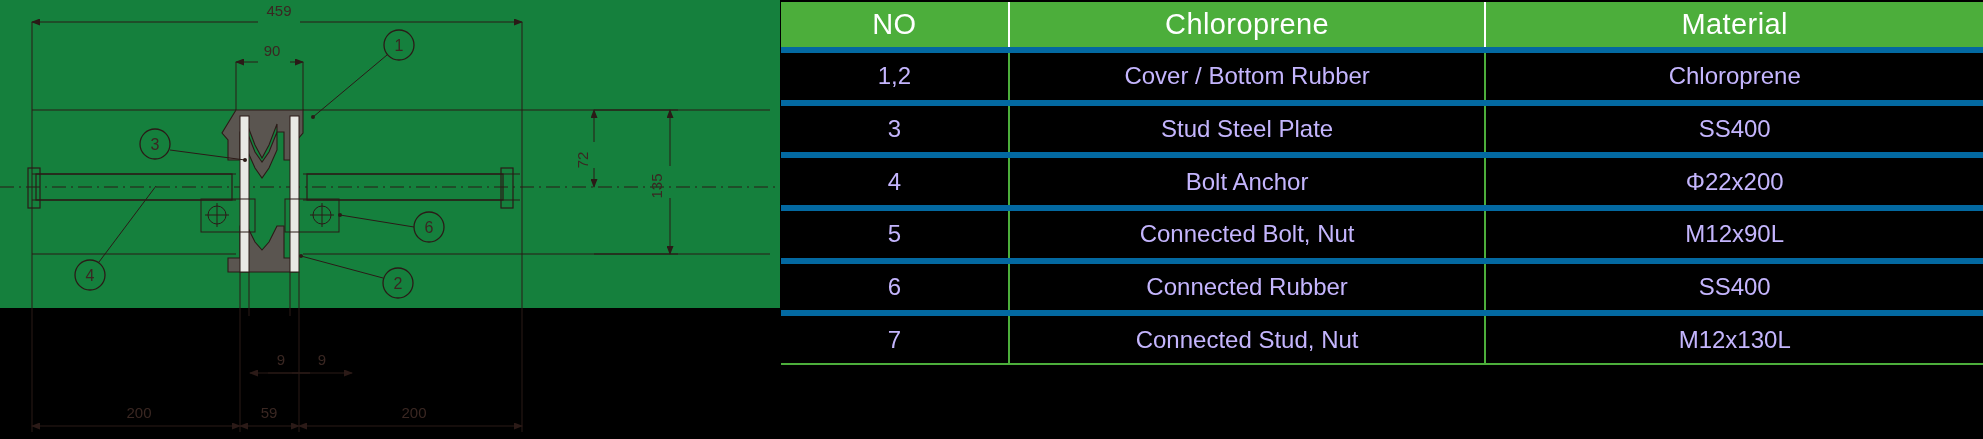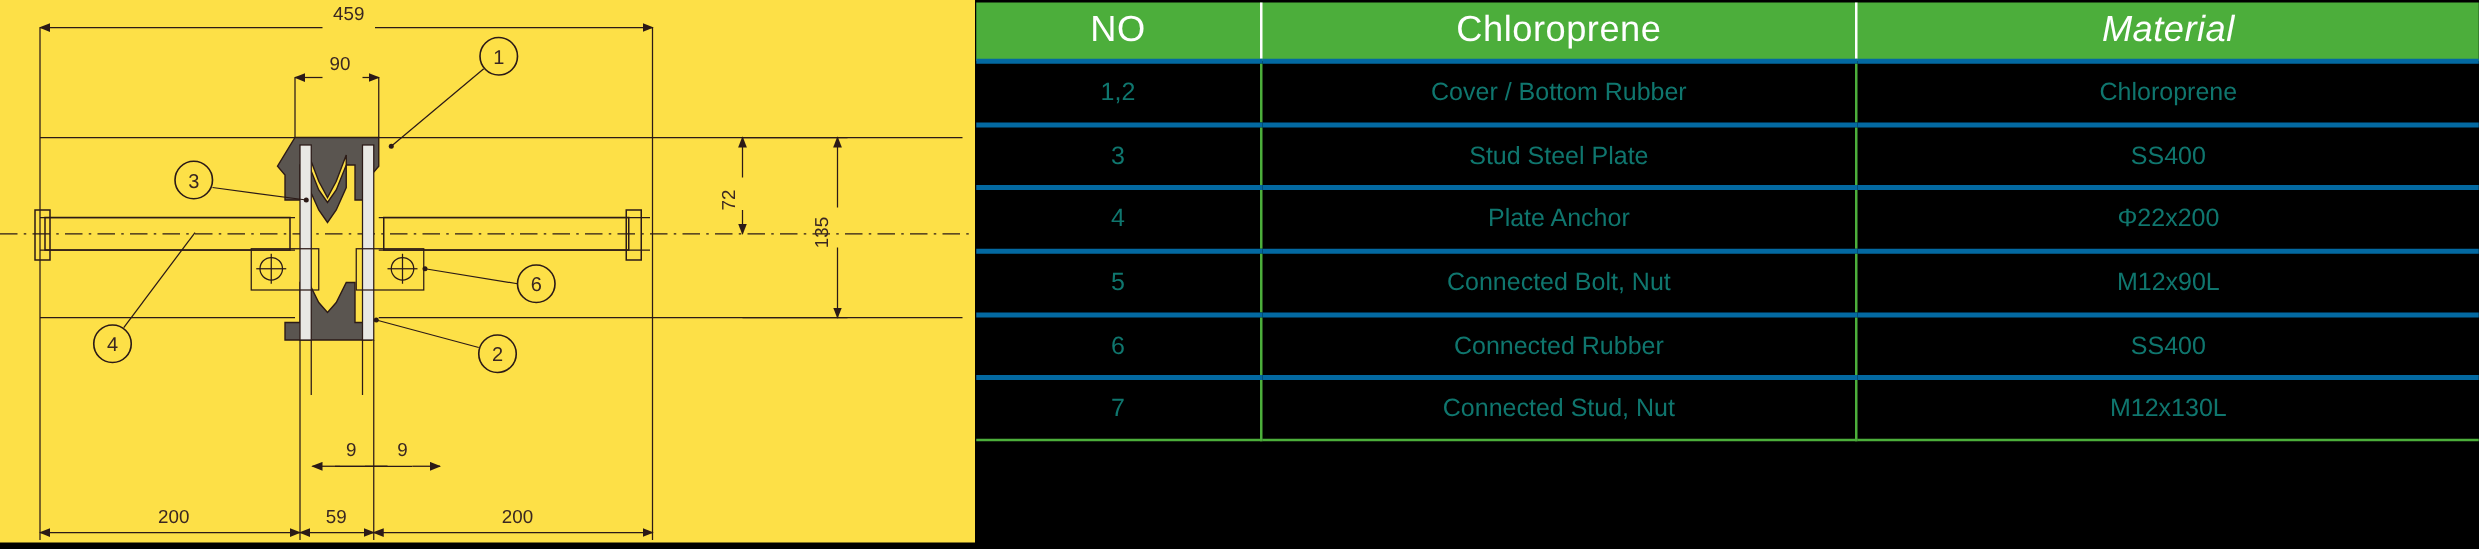--- a/index.html
+++ b/index.html
@@ -1,43 +1,43 @@
 <!DOCTYPE html>
 <html><head>
 <meta charset="utf-8">
 <style>
   html,body{margin:0;padding:0;background:#000;}
   body{width:1983px;height:439px;overflow:hidden;
        font-family:"Liberation Sans", sans-serif;}
   #root{position:relative;width:1983px;height:439px;background:#000;}
 
   
-  #drawing{position:absolute;left:0;top:0;width:780px;height:434px;background:#fde047;}
+  #drawing{position:absolute;left:0;top:0;width:780px;height:308px;background:#15803d;}
   #drawing svg{display:block;}
 
   
   #parts-table{position:absolute;left:781px;top:2px;width:1202px;height:330px;}
   table.pt{border-collapse:collapse;width:1202px;table-layout:fixed;}
   table.pt col.c-no{width:152px;}
   table.pt col.c-app{width:318px;}
   table.pt col.c-mat{width:332px;}
 
   table.pt thead th{
       background:#4cae3b;color:#ffffff;font-weight:400;
       font-size:29px;letter-spacing:.4px;text-align:center;
       height:45px;line-height:45px;padding:0;
       border-right:2px solid #ffffff;
   }
-  table.pt thead th:last-child{border-right:none;font-style:italic;}
+  table.pt thead th:last-child{border-right:none;}
 
   table.pt tbody td{
-      background:#000000;color:#0f766e;
-      font-size:20px;font-weight:400;text-align:center;
+      background:#000000;color:#c4b5fd;
+      font-size:24px;font-weight:400;text-align:center;
       height:46.7px;padding:0;
-      border-top:4px solid #0369a1;
+      border-top:6px solid #0369a1;
       border-right:2px solid #4cae3b;
       white-space:nowrap;
   }
   table.pt tbody td:last-child{border-right:none;}
   table.pt tbody tr:last-child td{border-bottom:2px solid #4cae3b;}
   table.pt thead tr th{border-bottom:none;}
 </style>
 </head>
 <body>
 
@@ -235,21 +235,21 @@
             <td>Cover / Bottom Rubber</td>
             <td>Chloroprene</td>
           </tr>
           <tr>
             <td>3</td>
             <td>Stud Steel Plate</td>
             <td>SS400</td>
           </tr>
           <tr>
             <td>4</td>
-            <td>Plate Anchor</td>
+            <td>Bolt Anchor</td>
             <td>Φ22x200</td>
           </tr>
           <tr>
             <td>5</td>
             <td>Connected Bolt, Nut</td>
             <td>M12x90L</td>
           </tr>
           <tr>
             <td>6</td>
             <td>Connected Rubber</td>

